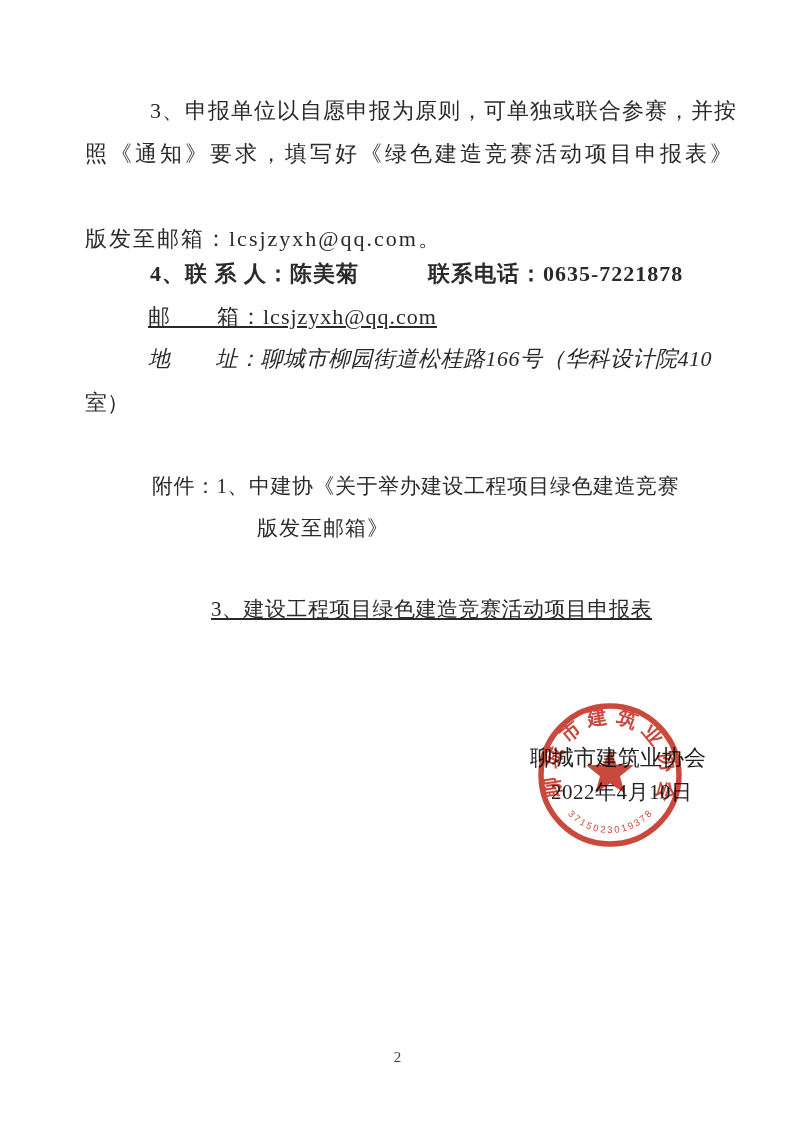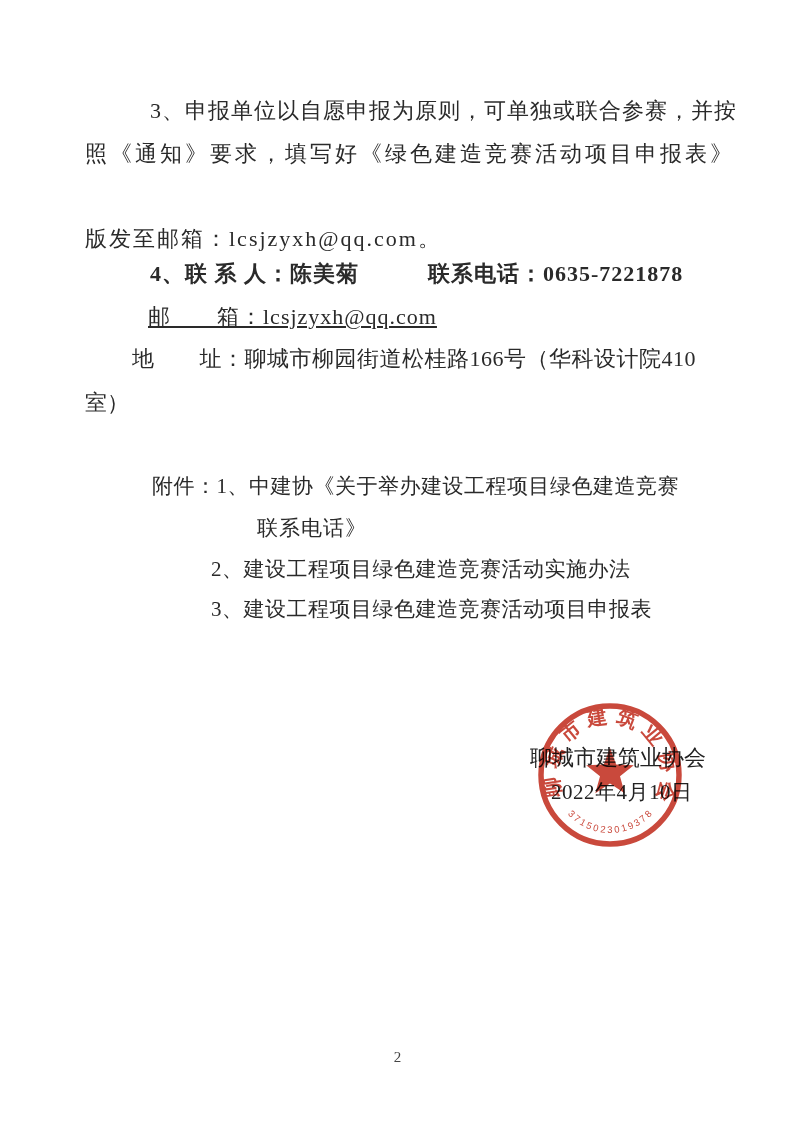--- a/index.html
+++ b/index.html
@@ -46,27 +46,26 @@
 <body>
 
 <div class="page">
 
   <div class="line" style="left:150px;top:96px;letter-spacing:1px;">3、申报单位以自愿申报为原则，可单独或联合参赛，并按</div>
   <div class="line" style="left:85px;top:139px;letter-spacing:3px;">照《通知》要求，填写好《绿色建造竞赛活动项目申报表》</div>
   <div class="line" style="left:85px;top:224px;letter-spacing:2px;">版发至邮箱：lcsjzyxh@qq.com。</div>
 
   <div class="line" style="left:150px;top:259px;letter-spacing:1px;font-weight:bold;">4、联 系 人：陈美菊　　　联系电话：0635-7221878</div>
   <div class="line" style="left:148px;top:302px;letter-spacing:1px;text-decoration:underline;">邮　　箱：lcsjzyxh@qq.com</div>
-  <div class="line" style="left:132px;top:344px;letter-spacing:0.5px;">地　　址：聊城市柳园街道松桂路166号（华科设计院410</div>
+  <div class="line" style="left:148px;top:344px;letter-spacing:0.5px;font-style:italic;">地　　址：聊城市柳园街道松桂路166号（华科设计院410</div>
   <div class="line" style="left:85px;top:388px;">室）</div>
 
   <div class="line att" style="left:152px;top:471px;letter-spacing:0.5px;text-align:right;">附件：1、中建协《关于举办建设工程项目绿色建造竞赛</div>
-  <div class="line att" style="left:257px;top:513px;letter-spacing:1px;">联系电话》</div>
-  <div class="line att" style="left:211px;top:554px;letter-spacing:0.5px;">2、建设工程项目绿色建造竞赛活动实施办法</div>
-  <div class="line att" style="left:211px;top:594px;letter-spacing:0.5px;">3、建设工程项目绿色建造竞赛活动项目申报表</div>
+  <div class="line att" style="left:257px;top:513px;letter-spacing:1px;">版发至邮箱》</div>
+  <div class="line att" style="left:211px;top:594px;letter-spacing:0.5px;text-decoration:underline;">3、建设工程项目绿色建造竞赛活动项目申报表</div>
 
   <div class="sig" style="left:530px;top:744px;">聊城市建筑业协会</div>
   <div class="sig" style="left:551px;top:778px;font-size:21px;letter-spacing:0.5px;">2022年4月10日</div>
 
   <svg class="seal-svg" width="180" height="180" viewBox="0 0 180 180">
     <defs>
       <path id="sealArcTop" d="M 45 116 A 52 52 0 1 1 135 116" fill="none"></path>
       <path id="sealArcBottom" d="M 40.6 119.5 A 57 57 0 0 0 139.4 119.5" fill="none"></path>
     </defs>
     <circle cx="90" cy="90" r="69" fill="none" stroke="#c5392b" stroke-width="5.5"></circle>

